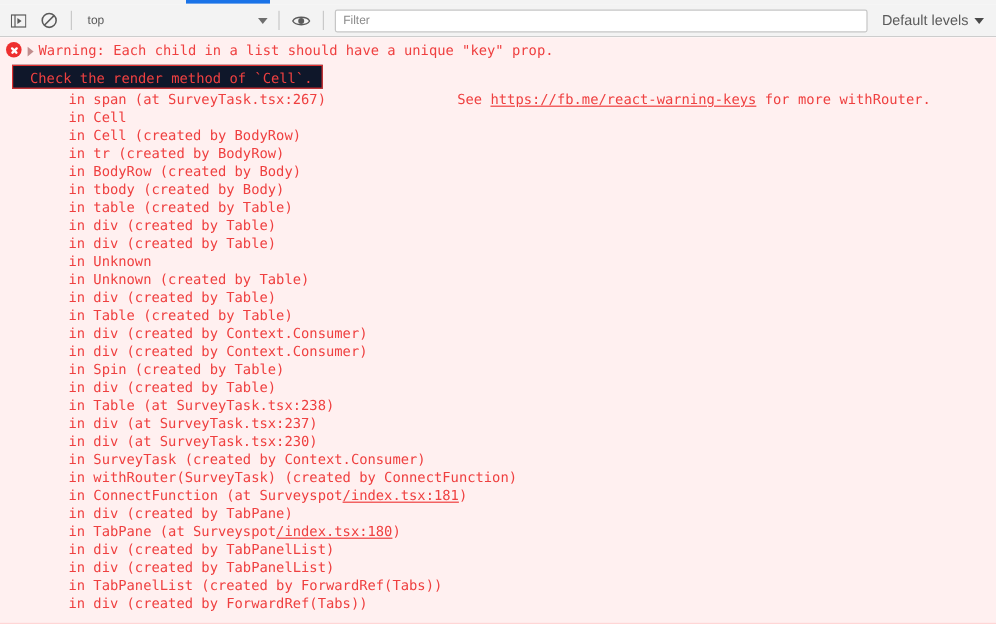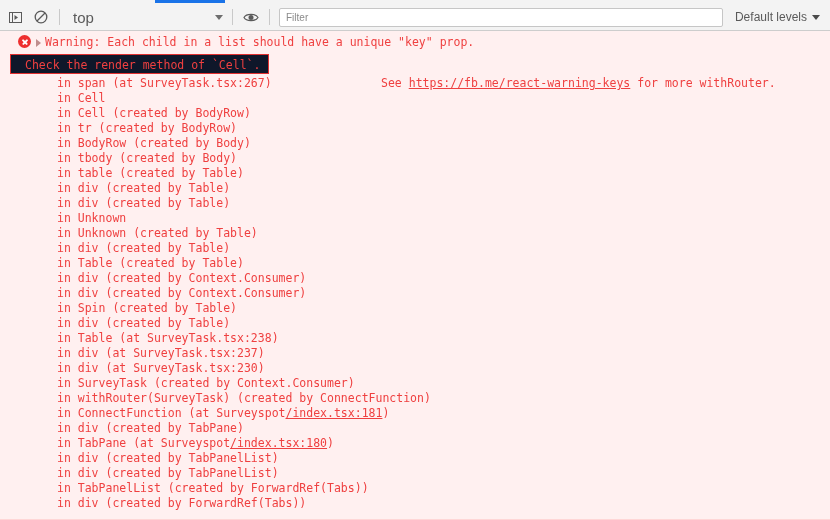--- a/index.html
+++ b/index.html
@@ -72,21 +72,21 @@
   }
   .ctx-select {
     flex: 0 0 auto;
     display: flex;
     align-items: center;
     height: 20px;
     min-width: 150px;
     padding: 0 4px 0 8px;
     cursor: pointer;
     color: #5a5a5a;
-    font-size: 15px;
+    font-size: 10px;
   }
   .ctx-select .ctx-label {
     flex: 1 1 auto;
     white-space: nowrap;
   }
   .caret {
     width: 0;
     height: 0;
     border-left: 4px solid transparent;
     border-right: 4px solid transparent;
@@ -144,21 +144,21 @@
     background: #fff0f0;
     border-bottom: 1px solid #ffd6d6;
     padding: 0;
     position: relative;
     min-height: 489px;
     box-sizing: border-box;
   }
   .msg-header {
     display: flex;
     align-items: flex-start;
-    padding: 3px 0 0 18px;
+    padding: 3px 0 0 5px;
   }
   .err-icon {
     flex: 0 0 auto;
     width: 13px;
     height: 13px;
     margin: 1px 3px 0 0;
     position: relative;
   }
   .err-icon .circle {
     position: absolute;

